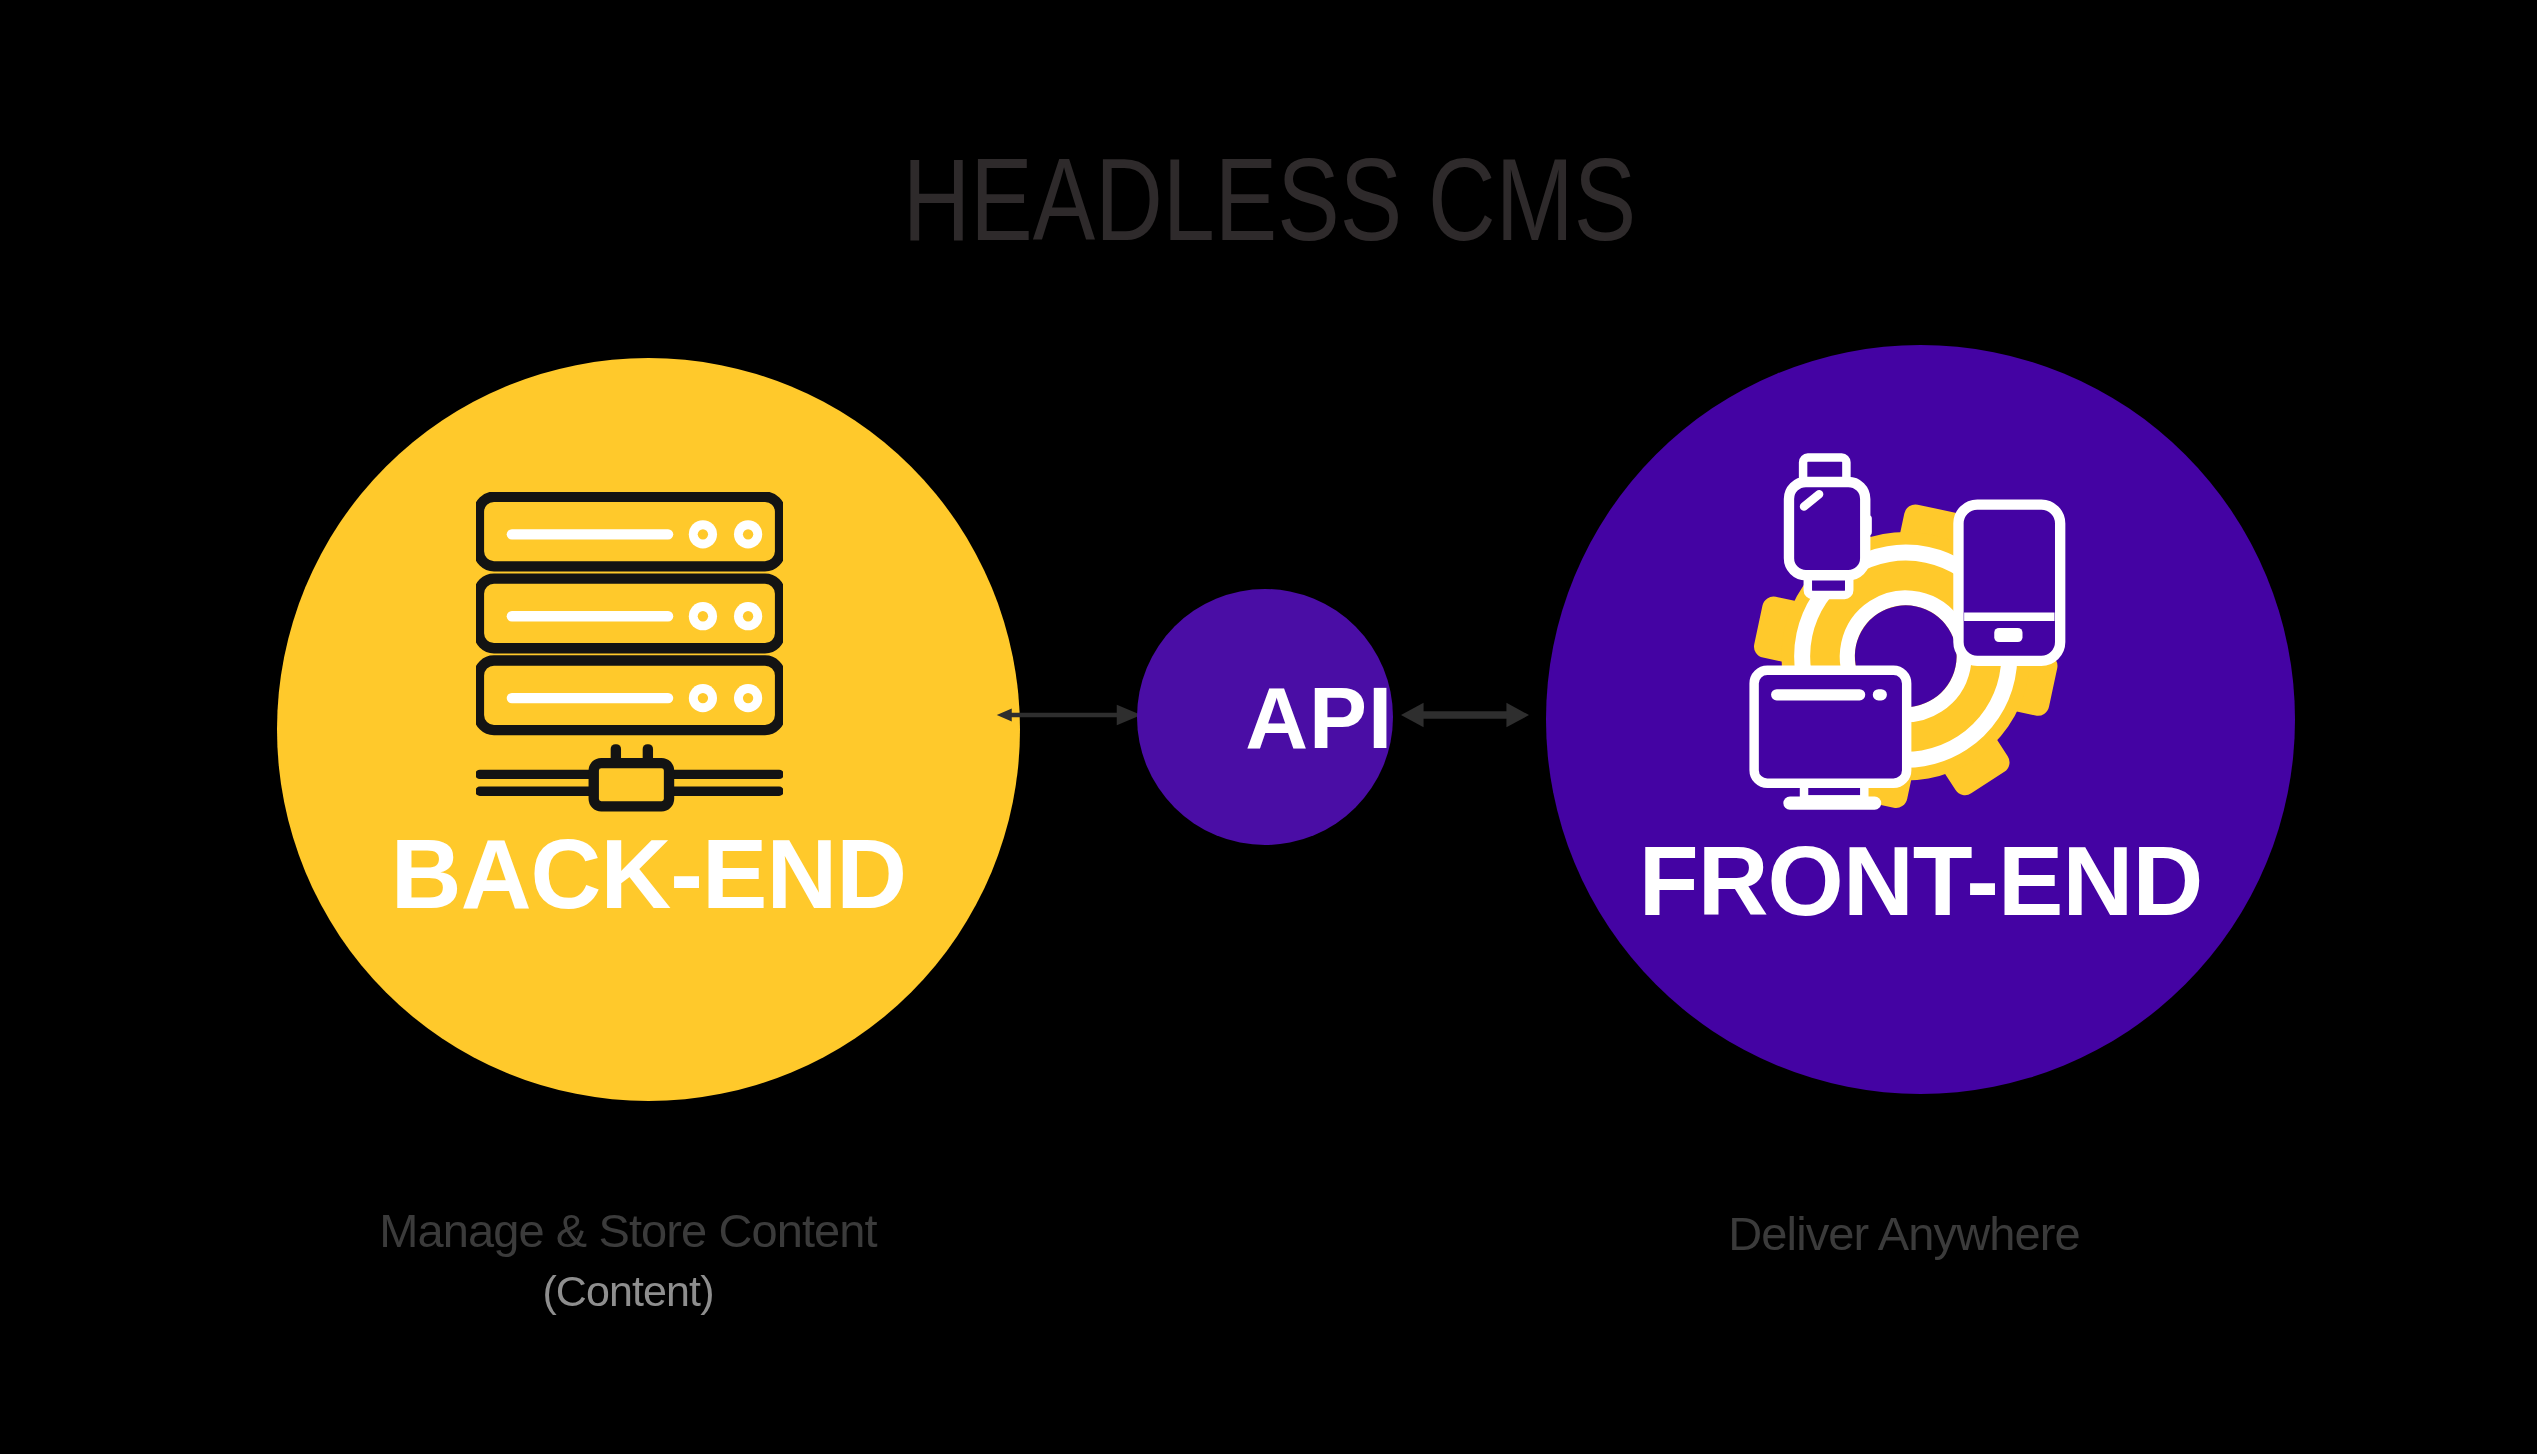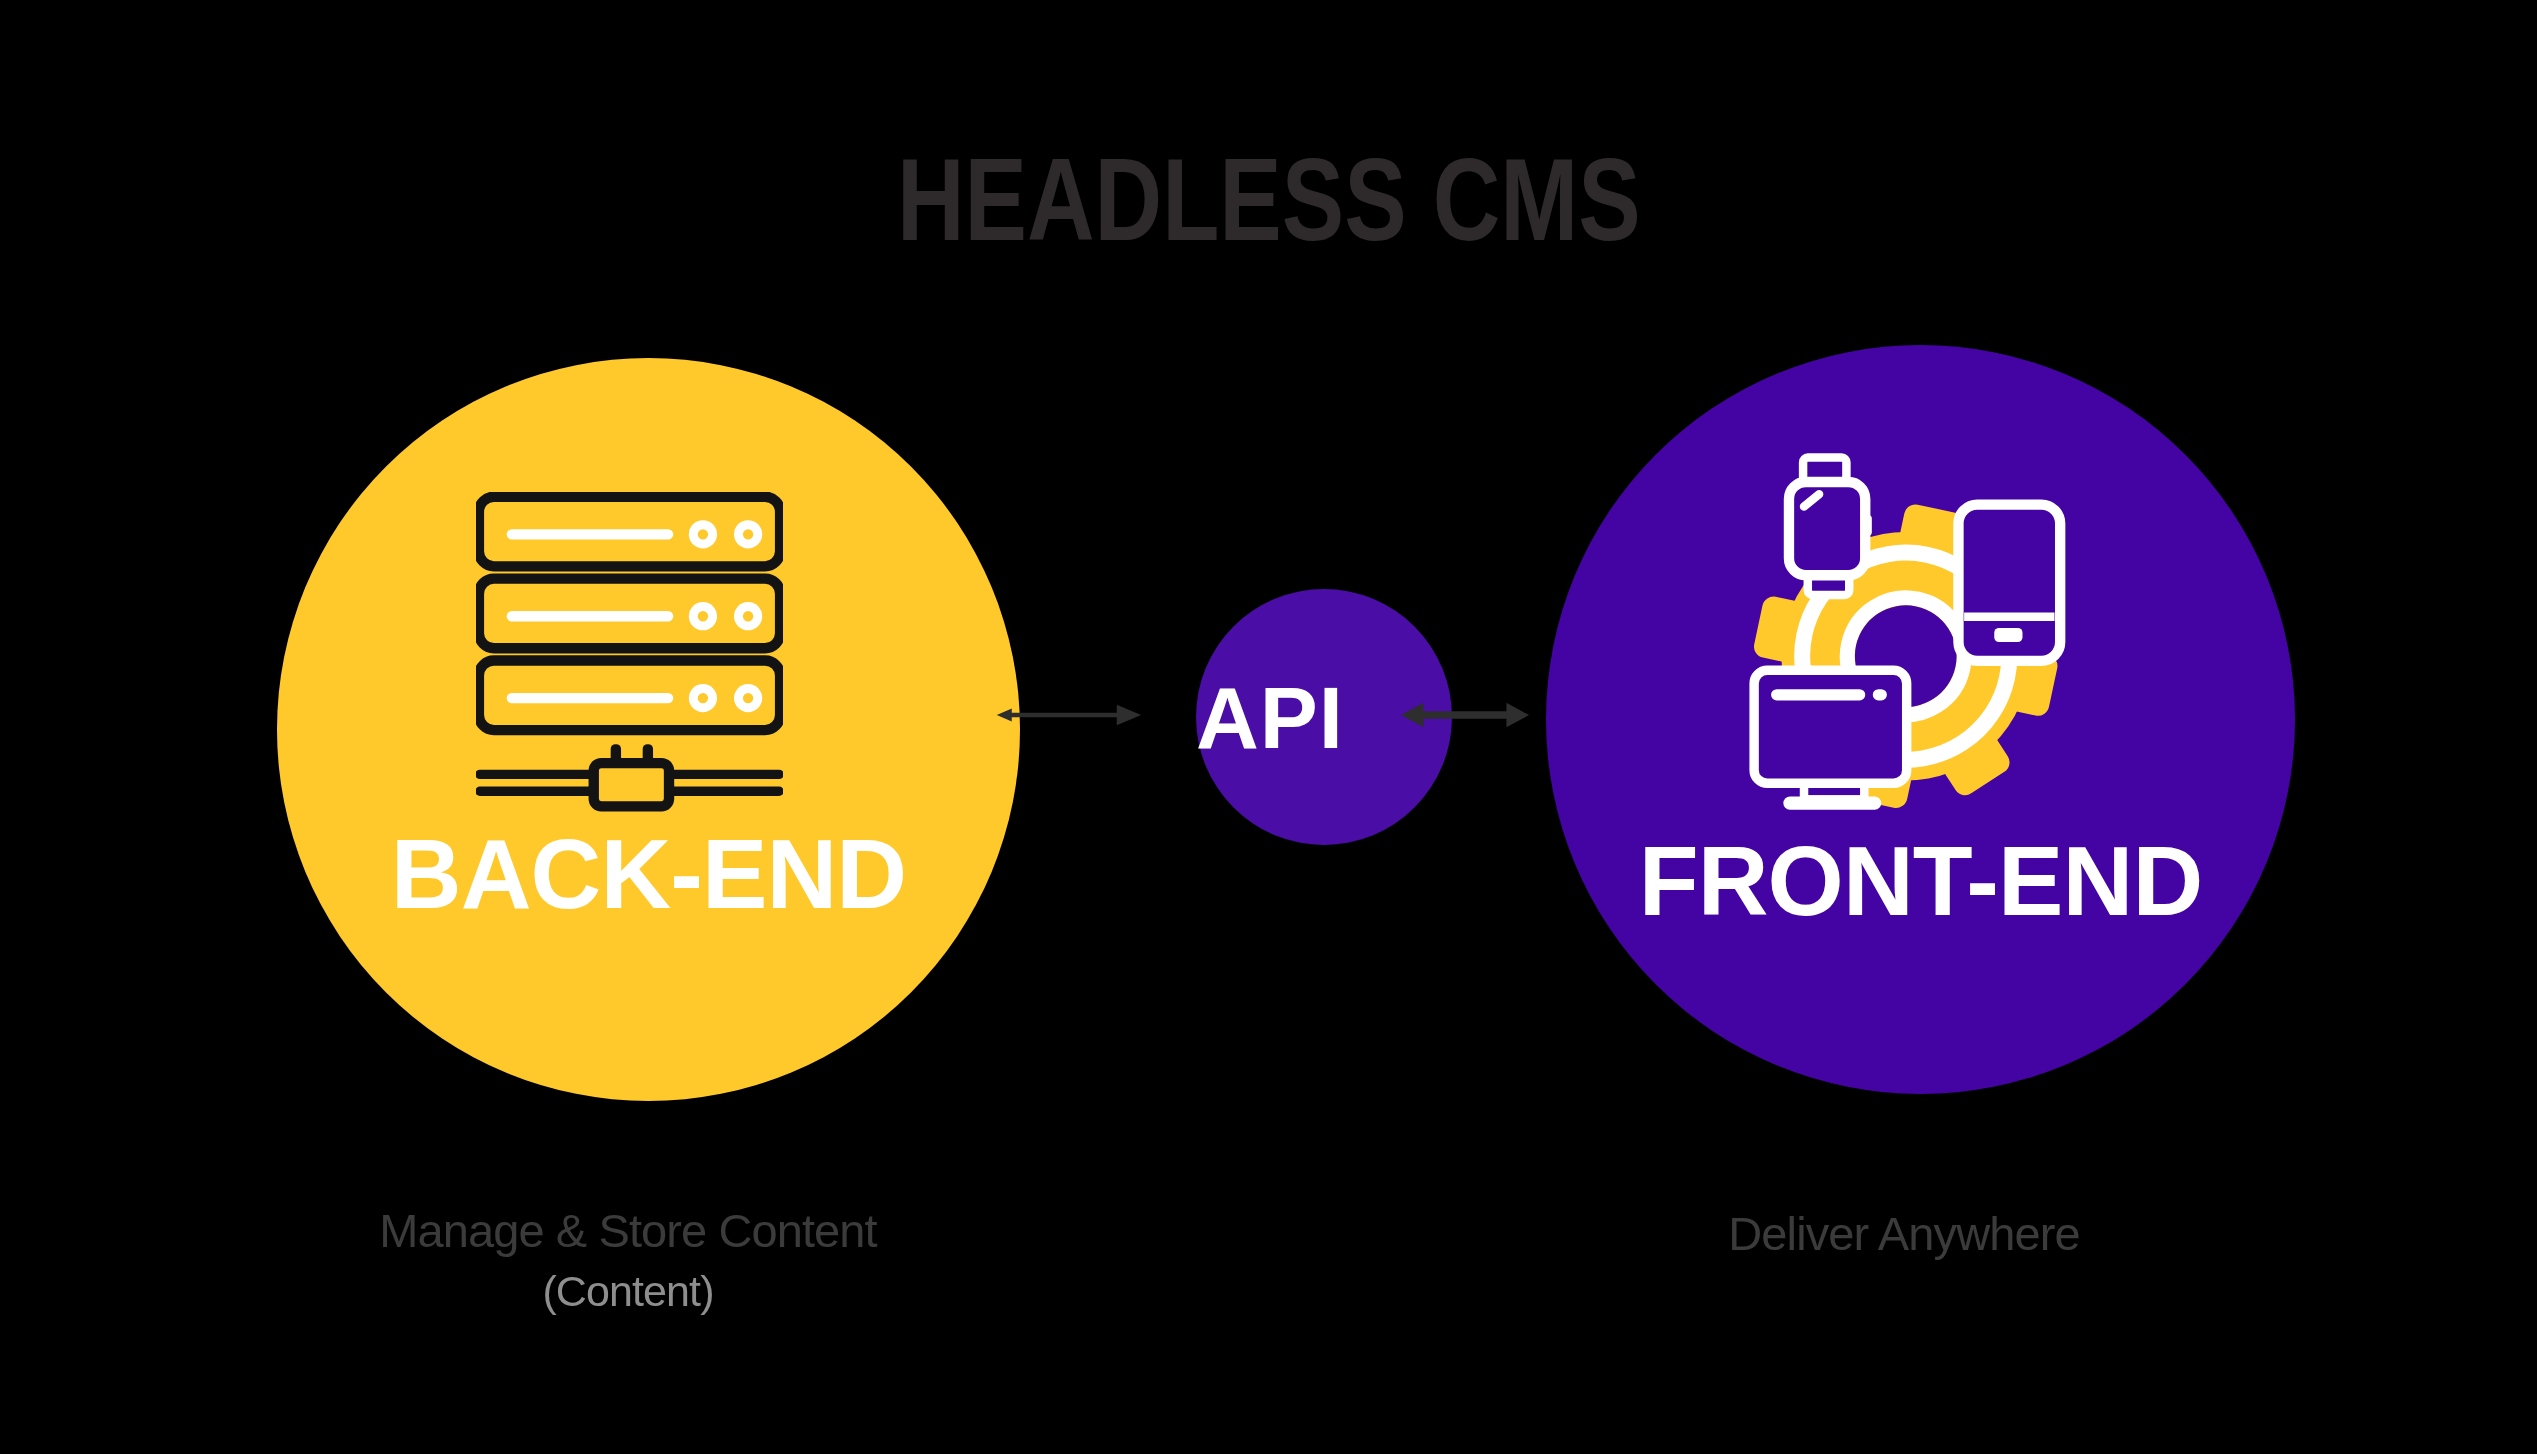--- a/index.html
+++ b/index.html
@@ -5,28 +5,28 @@
   :root{
     --bg:#000000; --yellow:#FFC92B; --purple:#4403A3; --purple-api:#4A0DA5;
     --title-ink:#2E2A2B; --caption-ink:#3B3B3B; --caption-muted:#8E8E8E;
     --icon-ink:#131313; --arrow-ink:#2E2E2E; --white:#FFFFFF;
   }
   *{margin:0;padding:0;box-sizing:border-box;}
   body{background:var(--bg);font-family:"Liberation Sans","DejaVu Sans",sans-serif;}
   .canvas{position:relative;width:2538px;height:1454px;background:var(--bg);overflow:hidden;}
 
   .title{position:absolute;left:0;top:141px;width:100%;text-align:center;
-         font-size:117px;font-weight:bold;color:var(--title-ink);line-height:1;}
+         font-size:117px;font-weight:normal;color:var(--title-ink);line-height:1;}
   .title .squeeze{display:inline-block;transform:scaleX(0.80);transform-origin:50% 50%;white-space:nowrap;}
 
   .circle{position:absolute;border-radius:50%;}
   .circle.backend{left:277px;top:358px;width:743px;height:743px;background:var(--yellow);}
   .circle.frontend{left:1546px;top:345px;width:749px;height:749px;background:var(--purple);}
-  .circle.api{left:1196px;top:589px;width:256px;height:256px;background:var(--purple-api);
-              display:flex;align-items:center;justify-content:flex-start;}
+  .circle.api{left:1137px;top:589px;width:256px;height:256px;background:var(--purple-api);
+              display:flex;align-items:center;justify-content:flex-end;}
 
   .big-label{position:absolute;left:0;width:100%;text-align:center;color:var(--white);
              font-weight:bold;font-size:98px;line-height:1;letter-spacing:-0.9px;white-space:nowrap;}
   .circle.backend .big-label{top:467px;}
   .circle.frontend .big-label{top:487px;}
   .api-label{color:var(--white);font-weight:bold;font-size:87px;line-height:1;letter-spacing:0.9px;}
 
   .icon-svg{position:absolute;}
   .server-icon{left:199px;top:134px;}
   .devices-icon{left:194px;top:104px;}

